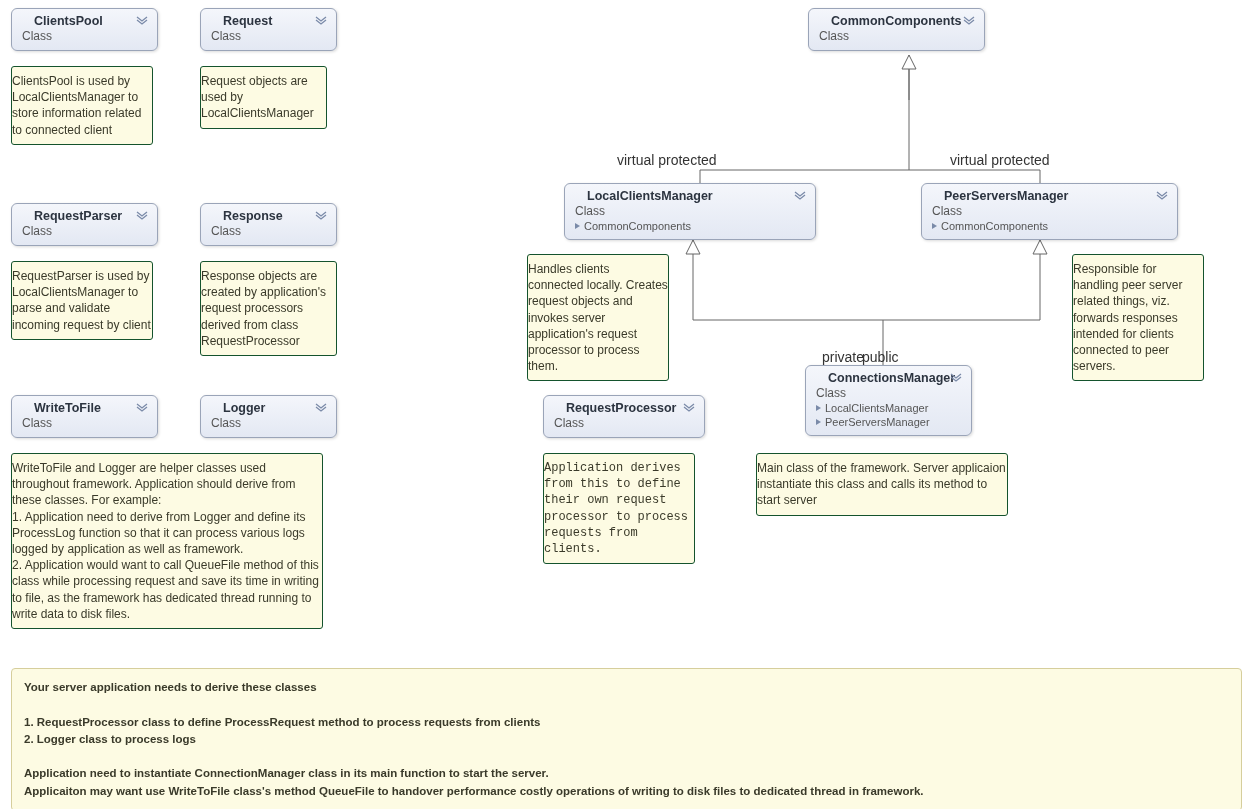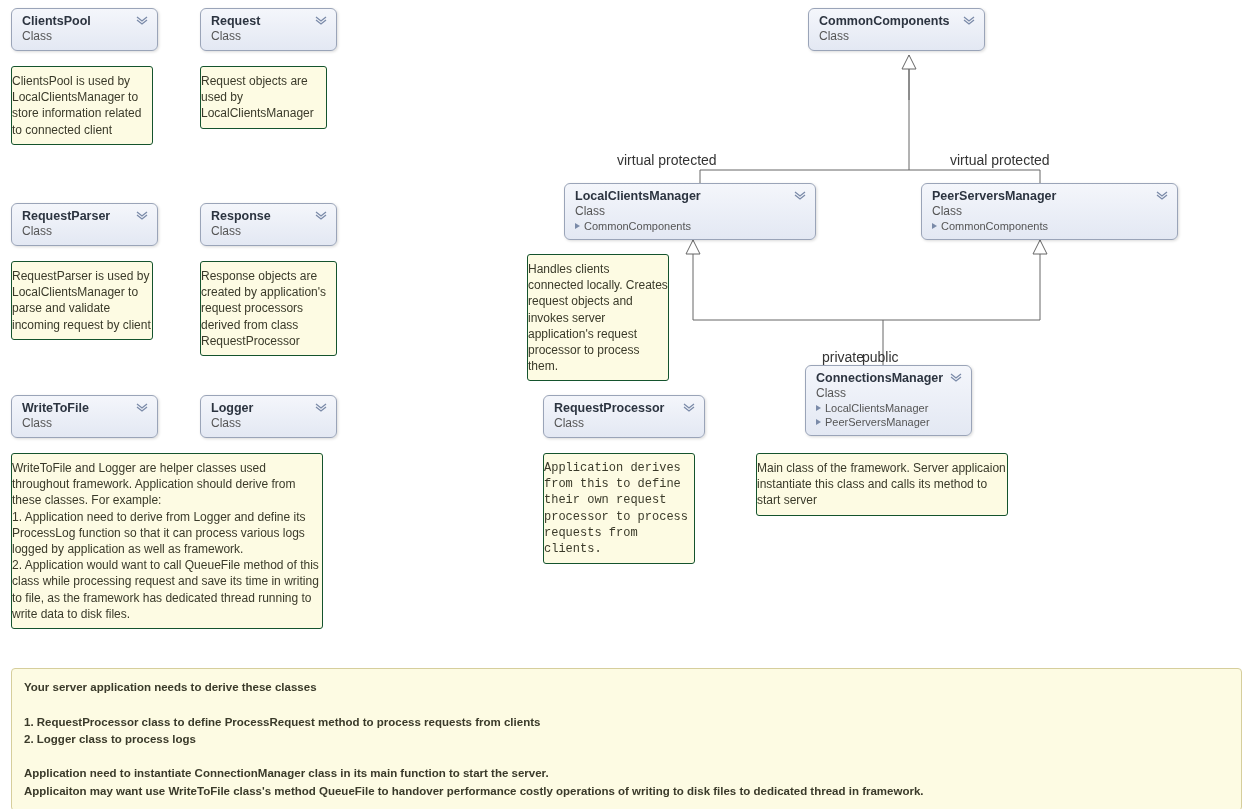--- a/index.html
+++ b/index.html
@@ -23,20 +23,21 @@
     background: linear-gradient(to bottom, #f4f6fb 0%, #e3e8f3 100%);
     border: 1px solid #9aa4b8;
     border-radius: 6px;
     padding: 5px 10px 7px 10px;
     box-shadow: 1px 1px 3px rgba(0,0,0,0.15);
   }
   .class-box .title {
     font-weight: bold;
     font-size: 12.5px;
     color: #2c3440;
+    margin-left: 12px;
   }
   .class-box .stereotype {
     font-size: 12px;
     color: #555;
     margin-top: 1px;
   }
   .class-box .member {
     font-size: 11px;
     color: #555;
     margin-top: 2px;
@@ -232,20 +233,21 @@
       <svg viewBox="0 0 14 10">
           <path d="M2 2 L7 6 L12 2 M2 5 L7 9 L12 5" stroke="#7a8aa8" fill="none" stroke-width="1.3"></path>
         </svg>
     </span>
     <div class="title">PeerServersManager</div>
     <div class="stereotype">Class</div>
     <div class="member">
         <span>CommonComponents</span>
       </div>
   </div>
+  <div class="note-box" style="left:1072px; top:254px; width:130px;">Responsible for handling peer server related things, viz. forwards responses intended for clients connected to peer servers.</div>
 
   <div class="class-box" style="left:805px; top:365px; width:145px;">
     <span class="chev">
       <svg viewBox="0 0 14 10">
           <path d="M2 2 L7 6 L12 2 M2 5 L7 9 L12 5" stroke="#7a8aa8" fill="none" stroke-width="1.3"></path>
         </svg>
     </span>
     <div class="title">ConnectionsManager</div>
     <div class="stereotype">Class</div>
     <div class="member">

